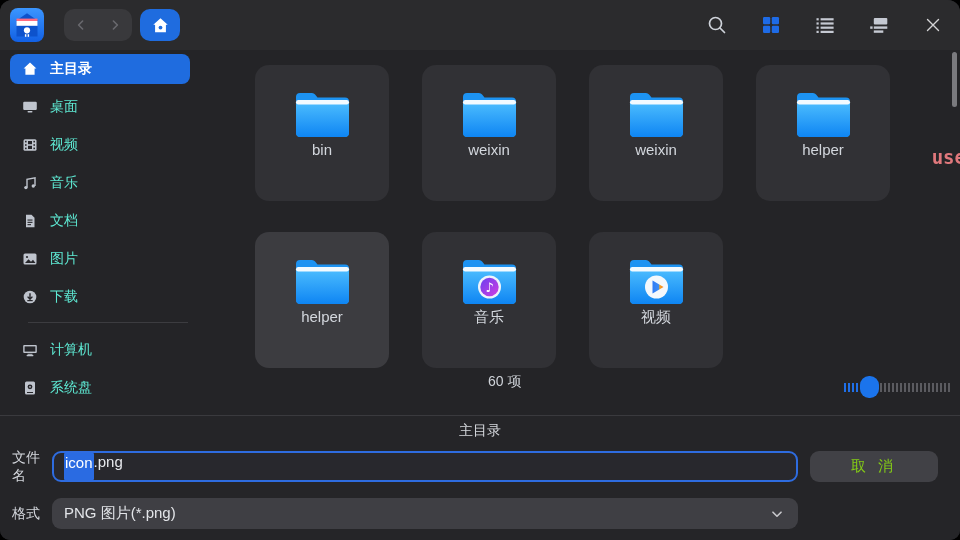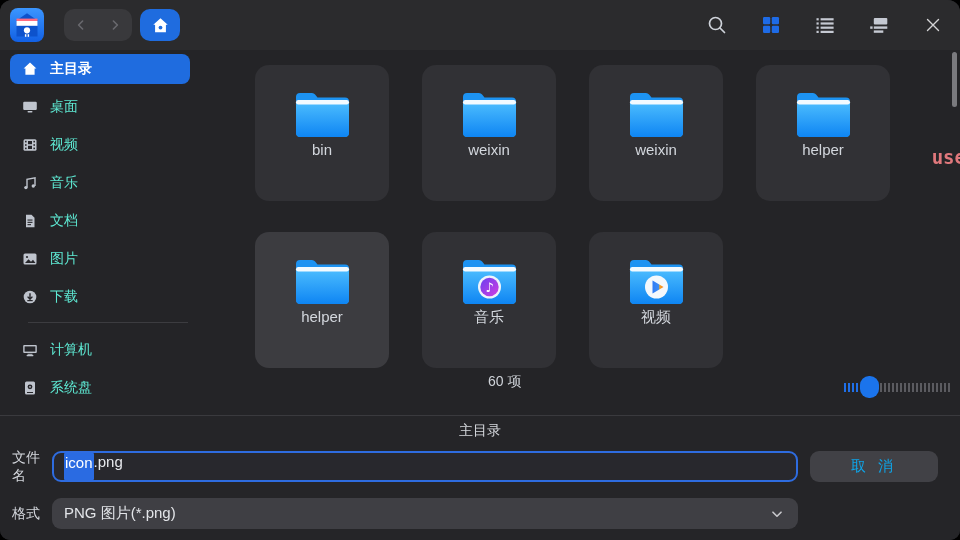--- a/index.html
+++ b/index.html
@@ -65,21 +65,21 @@
   .flabel { width:52px; padding-left:12px; font-size:14px; color:#d3d6dc; }
   .fninput { width:746px; height:31px; background:#28282d; border:2px solid #2e6ce0;
              border-radius:9px; display:flex; padding-left:10px;
              font-size:15px; color:#e6e8ec; cursor:text; }
   .fninput .sel { background:#2a6be2; color:#fff; padding:1px 1px; border-radius:1px; }
   .select { width:746px; height:31px; background:#3f3f44; border-radius:9px; display:flex;
             align-items:center; padding:2px 12px; font-size:15px; color:#e3e5e9; cursor:pointer; }
   .select .sval { flex:1; }
   .btn { width:128px; height:31px; margin-left:12px; border:none; border-radius:9px;
          font-size:15px; cursor:pointer; font-family:inherit; letter-spacing:4px; }
-  .btn.cancel { background:#414146; color:#0ea5e9; }
+  .btn.cancel { background:#414146; color:#84cc16; }
   .btn.save { background:#1f6fe8; color:#ffffff; }
   .hiddendefs { position:absolute; width:0; height:0; }
 </style>
 </head>
 <body>
 
 <svg class="hiddendefs">
   <defs>
     <linearGradient id="folderGrad" x1="0" y1="0" x2="0" y2="1">
       <stop offset="0" stop-color="#50c0ff"></stop>

